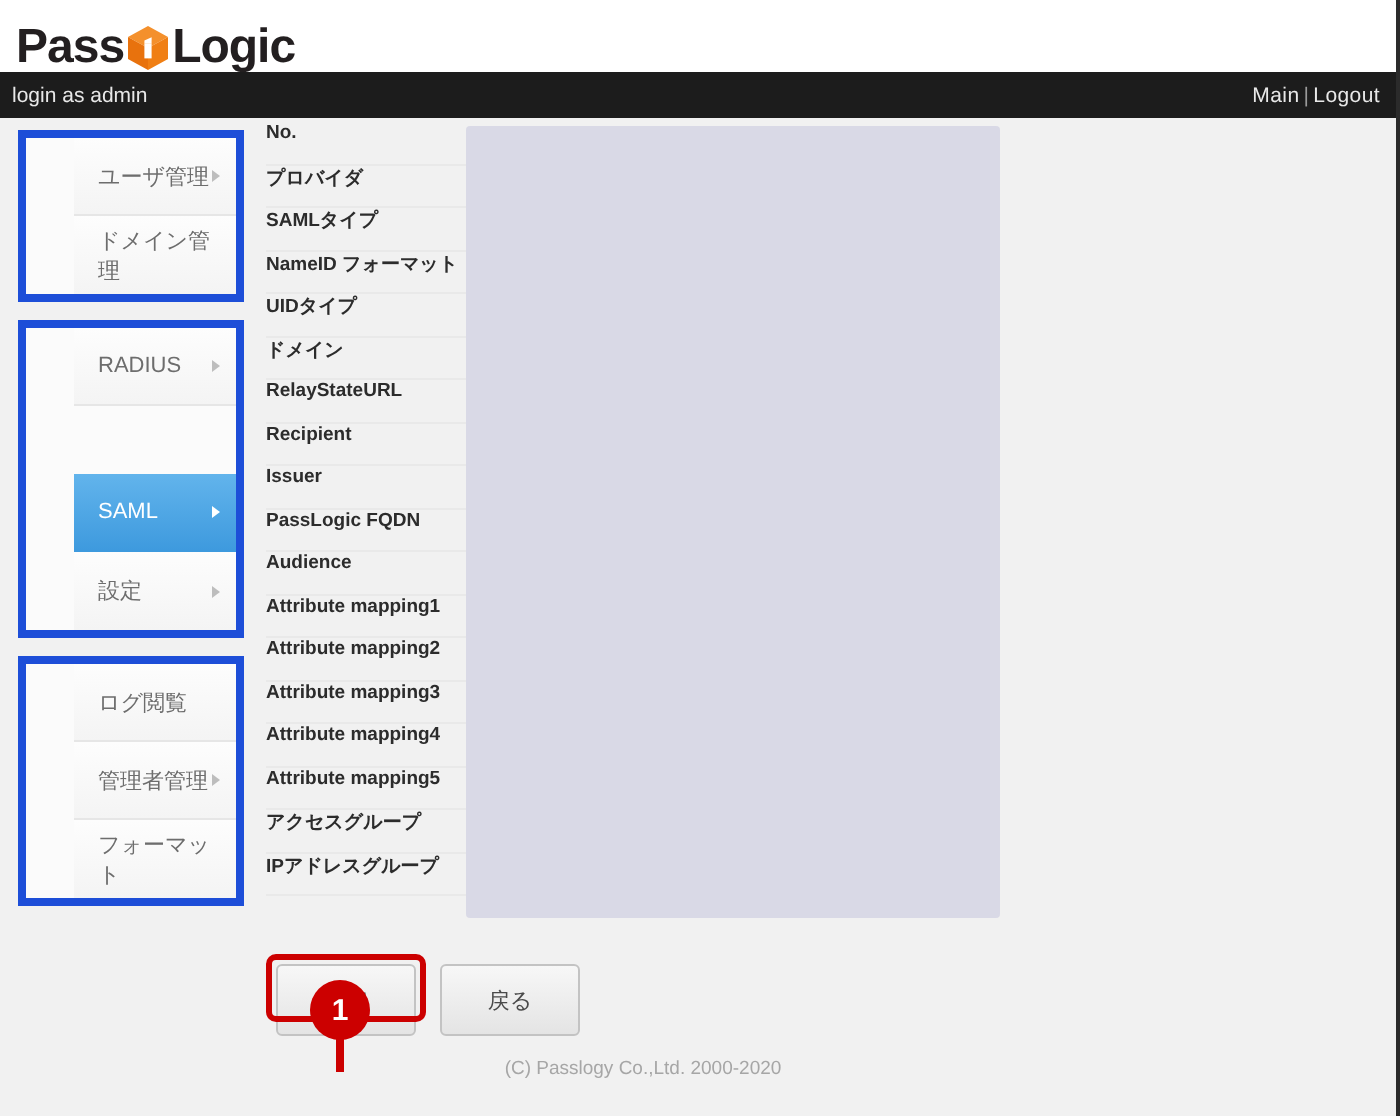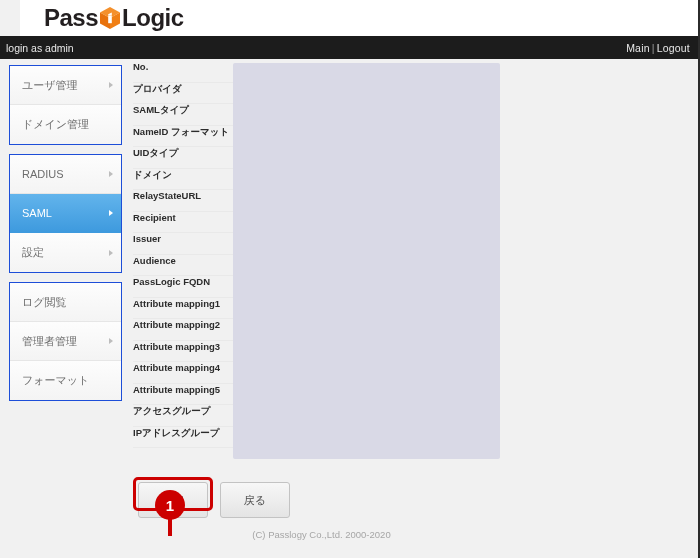--- a/index.html
+++ b/index.html
@@ -16,23 +16,22 @@
     background: #f1f1f1;
     border-right: 2px solid #2b2b2b;
     overflow: hidden;
   }
 
   
   #logo-header {
     height: 36px;
     background: #ffffff;
     display: flex;
-    align-items: center;
-    padding-left: 24px;
-    margin-left: 20px;
+    align-items: flex-end;
+    padding-left: 8px;
   }
   .logo-text {
     font-size: 24px;
     font-weight: bold;
     color: #231f20;
     letter-spacing: -0.5px;
     line-height: 1;
   }
   .logo-cube {
     width: 22px; height: 24px;
@@ -63,22 +62,23 @@
   }
 
   
   #sidebar {
     position: absolute;
     left: 9px; top: 6px;
     width: 113px;
   }
   .menu-group {
     background: #fbfbfb;
-    border: 1px solid #1d4ed8;
+    border: 4px solid #1d4ed8;
     margin-bottom: 9px;
+    padding-left: 24px;
   }
   .menu-item {
     position: relative;
     height: 39px;
     display: flex;
     align-items: center;
     padding: 0 8px 0 12px;
     font-size: 11px;
     color: #6d6d6d;
     background: linear-gradient(to bottom, #fdfdfd 0%, #f4f4f4 100%);
@@ -90,20 +90,21 @@
   .menu-item .arrow {
     width: 0; height: 0;
     border-top: 3.5px solid transparent;
     border-bottom: 3.5px solid transparent;
     border-left: 4.5px solid #bdbdbd;
   }
   .menu-item.active {
     background: linear-gradient(to bottom, #62b4ec 0%, #3e9ade 100%);
     color: #ffffff;
     border-bottom-color: #3e9ade;
+    margin-top: 34px;
   }
   .menu-item.active .arrow { border-left-color: #ffffff; }
 
   
   #label-column {
     position: absolute;
     left: 133px; top: 2px;
     width: 100px;
     z-index: 2;
   }
@@ -280,24 +281,24 @@
       <div class="field-row">
           <span>RelayStateURL</span>
         </div>
       <div class="field-row">
           <span>Recipient</span>
         </div>
       <div class="field-row">
           <span>Issuer</span>
         </div>
       <div class="field-row">
+          <span>PassLogic FQDN</span>
+        </div>
+      <div class="field-row">
           <span>Audience</span>
-        </div>
-      <div class="field-row">
-          <span>PassLogic FQDN</span>
         </div>
       <div class="field-row">
           <span>Attribute mapping1</span>
         </div>
       <div class="field-row">
           <span>Attribute mapping2</span>
         </div>
       <div class="field-row">
           <span>Attribute mapping3</span>
         </div>

